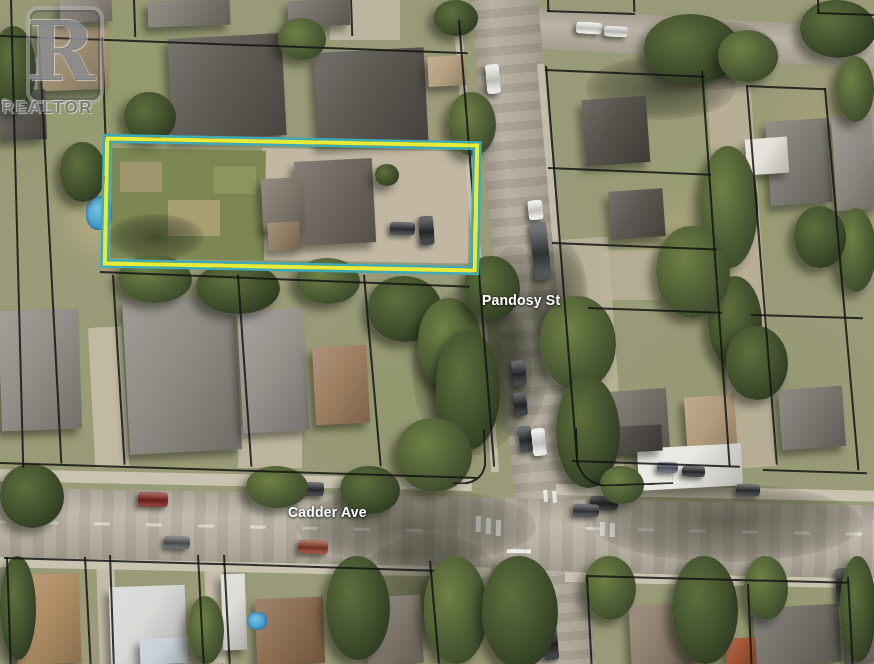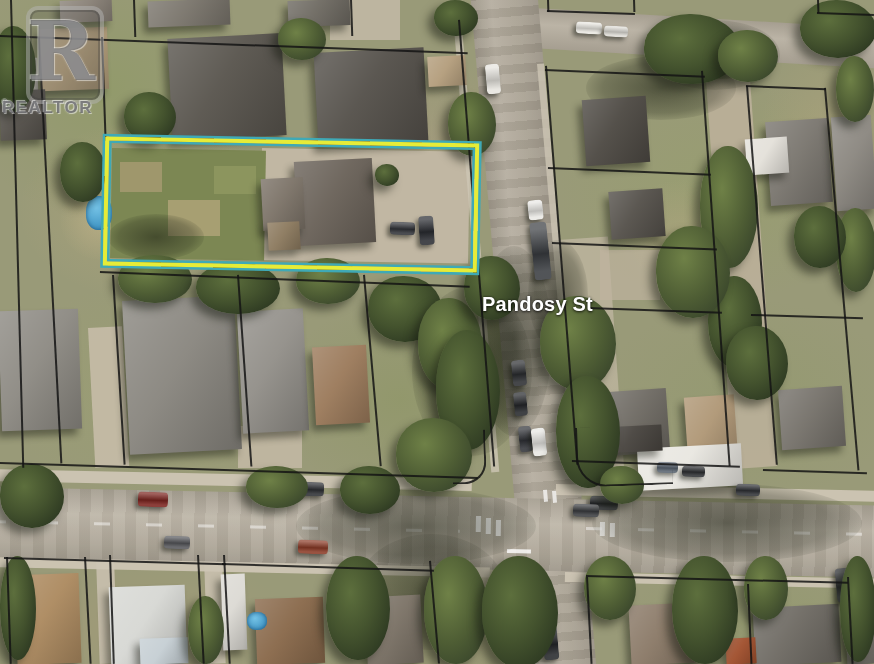--- a/index.html
+++ b/index.html
@@ -33,21 +33,21 @@
   .car{z-index:8;border-radius:4px;box-shadow:-3px 3px 4px rgba(20,22,14,.5);
     background-image:linear-gradient(to bottom,rgba(255,255,255,.28) 12%,rgba(0,0,0,.18) 55%,rgba(255,255,255,.12) 85%);}
   .tree{z-index:9;border-radius:48% 52% 50% 50%;box-shadow:-6px 6px 9px rgba(22,26,15,.5);
     background:radial-gradient(ellipse at 38% 35%,#5d6f3d 0%,#44532e 45%,#2e3a22 80%,#273221 100%);}
   .tree.lt{background:radial-gradient(ellipse at 38% 35%,#6f8147 0%,#4e5d34 50%,#36422a 88%);}
   .pl{z-index:10;background:#141414;opacity:.85;transform-origin:0 0;}
   .pl-corner{z-index:10;opacity:.85;border:0 solid #141414;}
   .highlight{left:104px;top:140px;width:366px;height:121px;transform:rotate(1.1deg);z-index:11;
     border:4px solid var(--hl-yellow,#e6ec38);
     box-shadow:0 0 0 2.5px var(--hl-teal,#3fa9b6),inset 0 0 0 2.5px var(--hl-teal,#3fa9b6);}
-  .street-label{z-index:12;color:var(--label-color,#fff);font-weight:600;font-size:20px;line-height:1.1;
+  .street-label{z-index:12;color:var(--label-color,#fff);font-weight:600;font-size:14px;line-height:1.1;
     letter-spacing:.2px;text-shadow:0 1px 3px rgba(0,0,0,.75),0 0 2px rgba(0,0,0,.5);white-space:nowrap;}
   .watermark{left:2px;top:4px;width:106px;height:118px;z-index:13;}
   .wm-box{left:24px;top:2px;width:70px;height:90px;border:4px solid rgba(230,230,230,.35);
     border-radius:12px;background:rgba(70,70,70,.22);box-shadow:inset 0 0 0 2px rgba(60,60,60,.3);}
   .wm-r{left:24px;top:0;width:70px;height:94px;display:flex;align-items:center;justify-content:center;
     font-family:"DejaVu Serif",serif;font-weight:bold;font-size:82px;color:rgba(85,85,88,.62);
     text-shadow:1px 1px 0 rgba(255,255,255,.4),-1px -1px 0 rgba(255,255,255,.4),0 0 3px rgba(255,255,255,.35);}
   .wm-text{left:0;top:94px;width:106px;font-size:17px;font-weight:700;letter-spacing:1.5px;
     color:rgba(100,100,104,.8);white-space:nowrap;
     text-shadow:1px 1px 0 rgba(255,255,255,.45),-1px -1px 0 rgba(255,255,255,.45),0 0 3px rgba(255,255,255,.4);}
@@ -264,19 +264,20 @@
 
   <div class="dash" style="left:-10px;top:520px;width:470px;height:3px;transform:rotate(1.2deg)"></div>
   <div class="dash" style="left:586px;top:527px;width:300px;height:3px;transform:rotate(1.2deg)"></div>
 
   <div class="pl-corner" style="left:576px;top:426px;width:94px;height:58px;border-left-width:2px;border-bottom-width:2px;border-bottom-left-radius:30px;transform:rotate(-2deg)"></div>
   <div class="pl-corner" style="left:452px;top:430px;width:32px;height:52px;border-right-width:2px;border-bottom-width:2px;border-bottom-right-radius:22px;transform:rotate(-2deg)"></div>
 
   <div class="highlight"></div>
 
   <span class="street-label" style="left:482px;top:293px;">Pandosy St</span>
+  <span class="street-label" style="left:288px;top:505px;">Cadder Ave</span>
 
   <div class="watermark">
     <div class="wm-box"></div>
     <div class="wm-r">R</div>
     <div class="wm-text"><span>REALTOR</span><sup>®</sup></div>
   </div>
 </div>
 
 </body></html>

